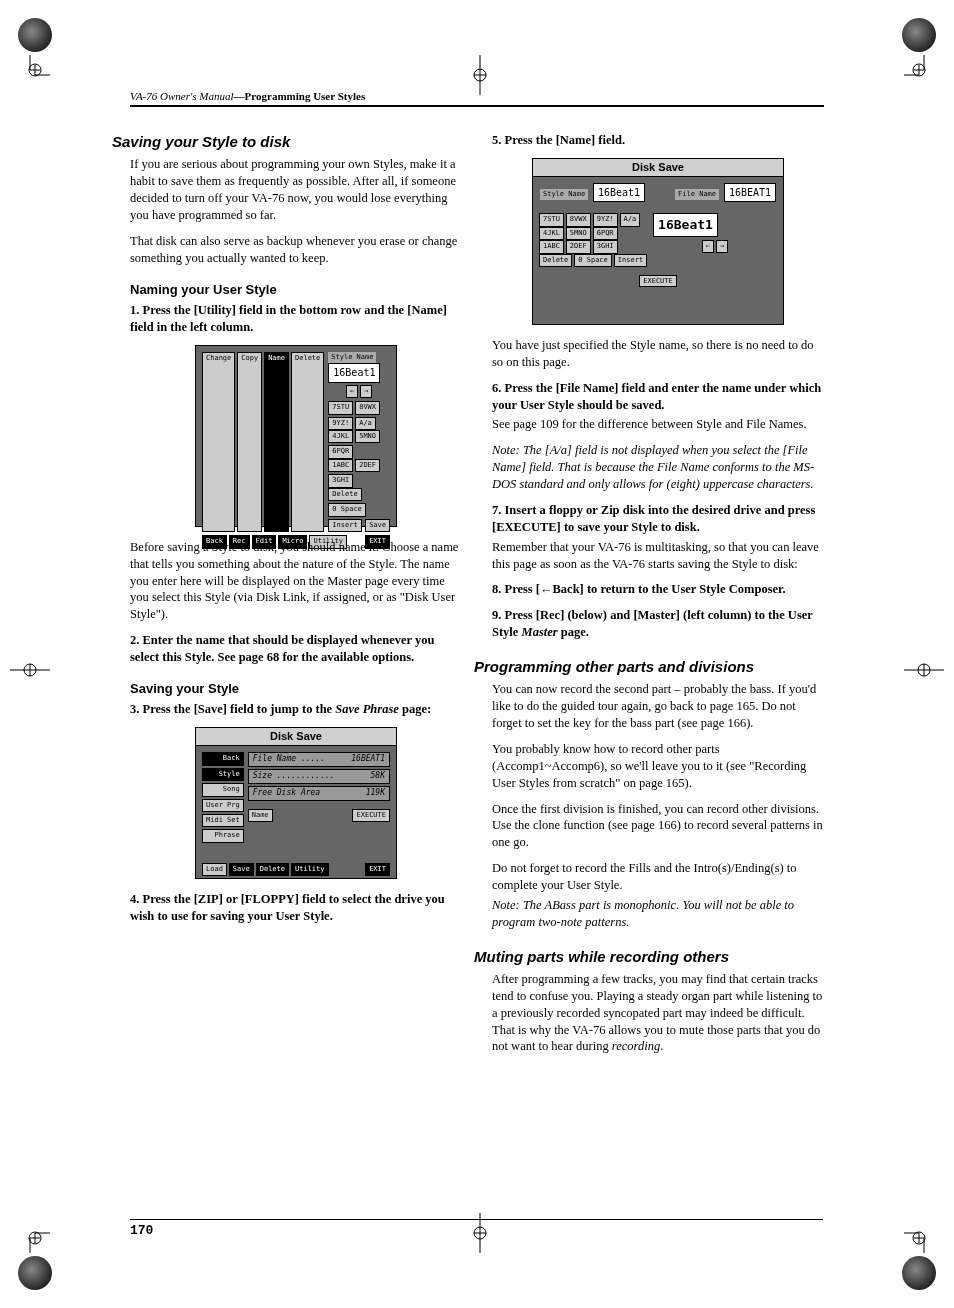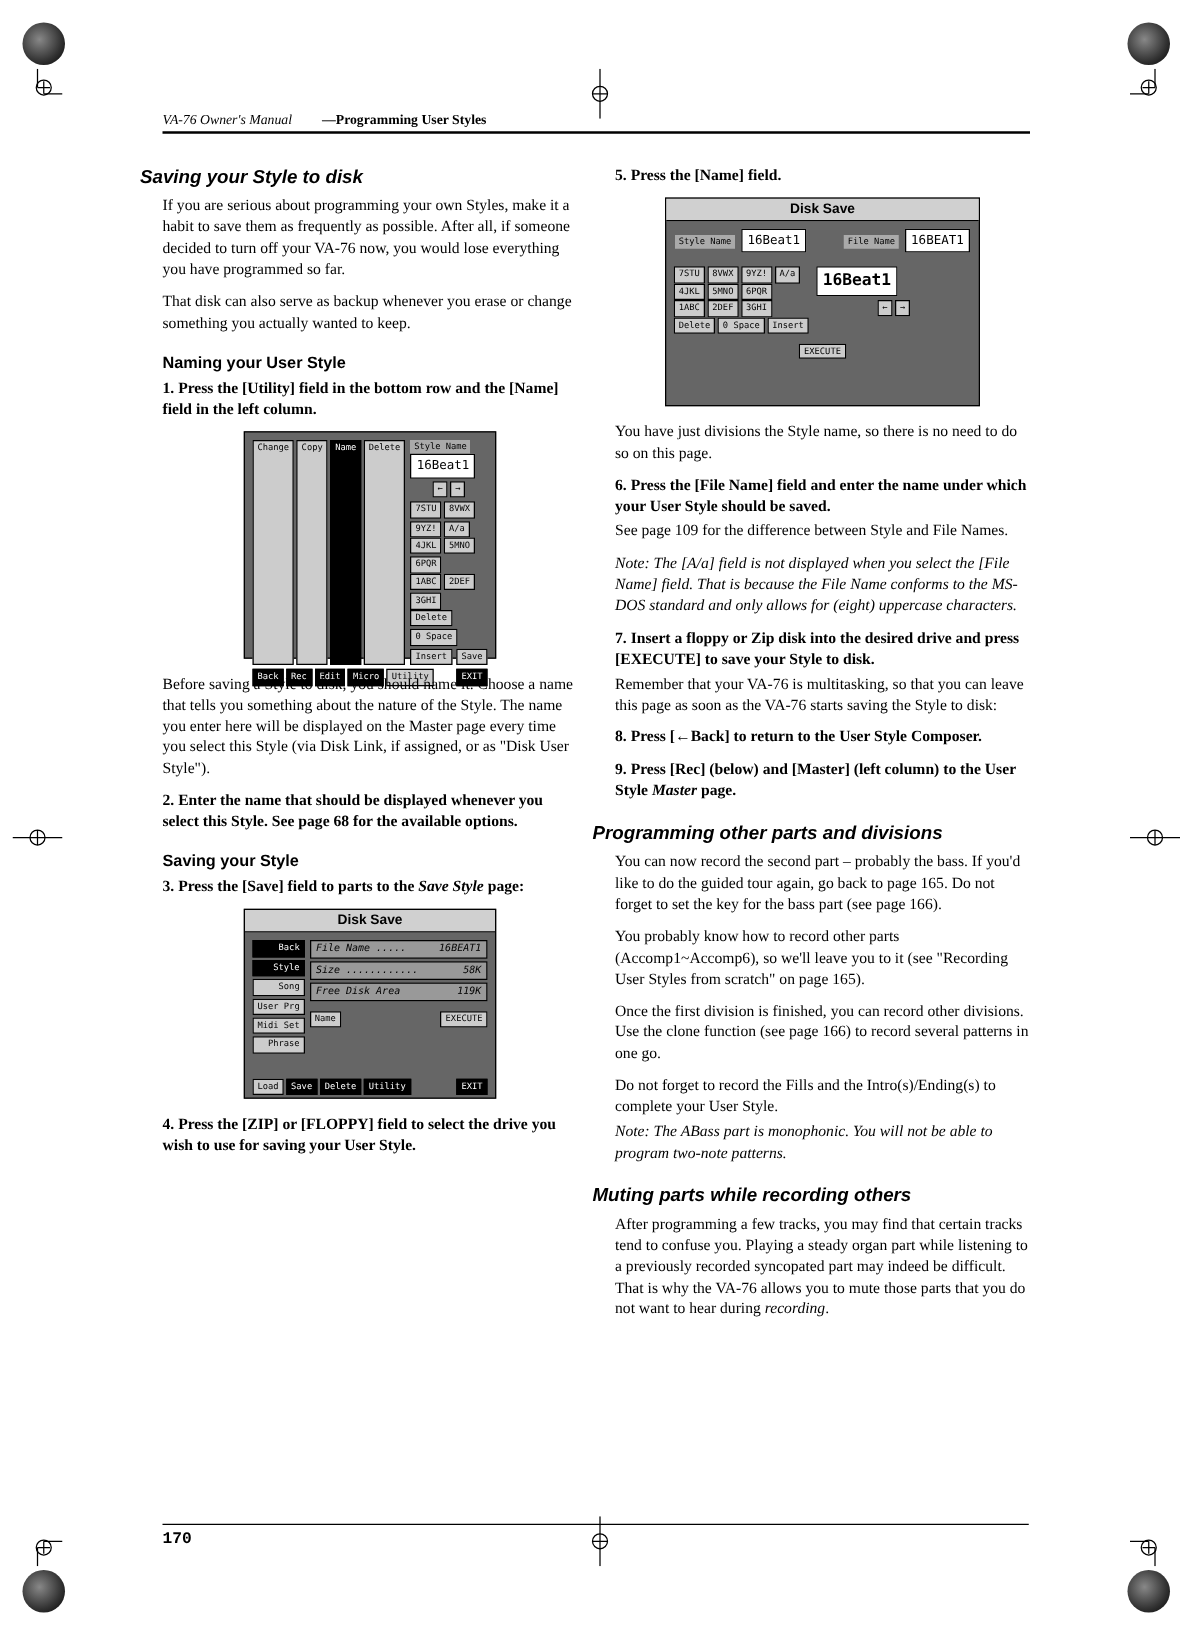--- a/index.html
+++ b/index.html
@@ -50,21 +50,21 @@
   .running-head {
     font-style: italic;
     font-size: 11px;
     color: #000;
     border-bottom: 2px solid #000;
     padding-bottom: 3px;
     margin-bottom: 25px;
     margin-left: 30px;
     margin-right: 30px;
   }
-  .running-head .bold { font-weight: bold; font-style: normal; padding-left: 24px; }
+  .running-head .bold { font-weight: bold; font-style: normal; }
 
   .content {
     display: flex;
     gap: 30px;
     margin-left: 30px;
     margin-right: 30px;
     font-size: 12.5px;
     line-height: 1.35;
   }
   .col {
@@ -298,21 +298,21 @@
             <span class="mini-btn">Utility</span>
             <span class="mini-btn dark" style="margin-left:auto;">EXIT</span>
           </div>
         </div>
       </div>
 
       <p>Before saving a Style to disk, you should name it. Choose a name that tells you something about the nature of the Style. The name you enter here will be displayed on the Master page every time you select this Style (via Disk Link, if assigned, or as "Disk User Style").</p>
       <p class="step"><span class="num">2.</span> <span class="lead">Enter the name that should be displayed whenever you select this Style. See page 68 for the available options.</span></p>
 
       <h3>Saving your Style</h3>
-      <p class="step"><span class="num">3.</span> <span class="lead"><span>Press the [Save] field to parts to the </span><i>Save Style</i><span> page:</span></span></p>
+      <p class="step"><span class="num">3.</span> <span class="lead"><span>Press the [Save] field to jump to the </span><i>Save Phrase</i><span> page:</span></span></p>
 
       <div class="screenshot s2">
         <div class="label">Disk Save</div>
         <div class="body">
           <div style="display:flex;gap:4px;height:100%;">
             <div style="display:flex;flex-direction:column;gap:2px;">
               <span class="mini-btn dark">Back</span>
               <span class="mini-btn dark">Style</span>
               <span class="mini-btn">Song</span>
               <span class="mini-btn">User Prg</span>
@@ -398,21 +398,21 @@
                 <span class="mini-btn">→</span>
               </div>
             </div>
           </div>
           <div style="text-align:center;margin-top:6px;">
             <span class="mini-btn">EXECUTE</span>
           </div>
         </div>
       </div>
 
-      <p>You have just divisions the Style name, so there is no need to do so on this page.</p>
+      <p>You have just specified the Style name, so there is no need to do so on this page.</p>
       <p class="step"><span class="num">6.</span> <span class="lead">Press the [File Name] field and enter the name under which your User Style should be saved.</span></p>
       <p style="margin-top:-6px;">See page 109 for the difference between Style and File Names.</p>
       <p class="note">Note: The [A/a] field is not displayed when you select the [File Name] field. That is because the File Name conforms to the MS-DOS standard and only allows for (eight) uppercase characters.</p>
       <p class="step"><span class="num">7.</span> <span class="lead">Insert a floppy or Zip disk into the desired drive and press [EXECUTE] to save your Style to disk.</span></p>
       <p style="margin-top:-6px;">Remember that your VA-76 is multitasking, so that you can leave this page as soon as the VA-76 starts saving the Style to disk:</p>
       <p class="step"><span class="num">8.</span> <span class="lead">Press [←Back] to return to the User Style Composer.</span></p>
       <p class="step"><span class="num">9.</span> <span class="lead"><span>Press [Rec] (below) and [Master] (left column) to the User Style </span><i>Master</i><span> page.</span></span></p>
 
       <h2 style="margin-top:16px;">Programming other parts and divisions</h2>
       <p>You can now record the second part – probably the bass. If you'd like to do the guided tour again, go back to page 165. Do not forget to set the key for the bass part (see page 166).</p>

